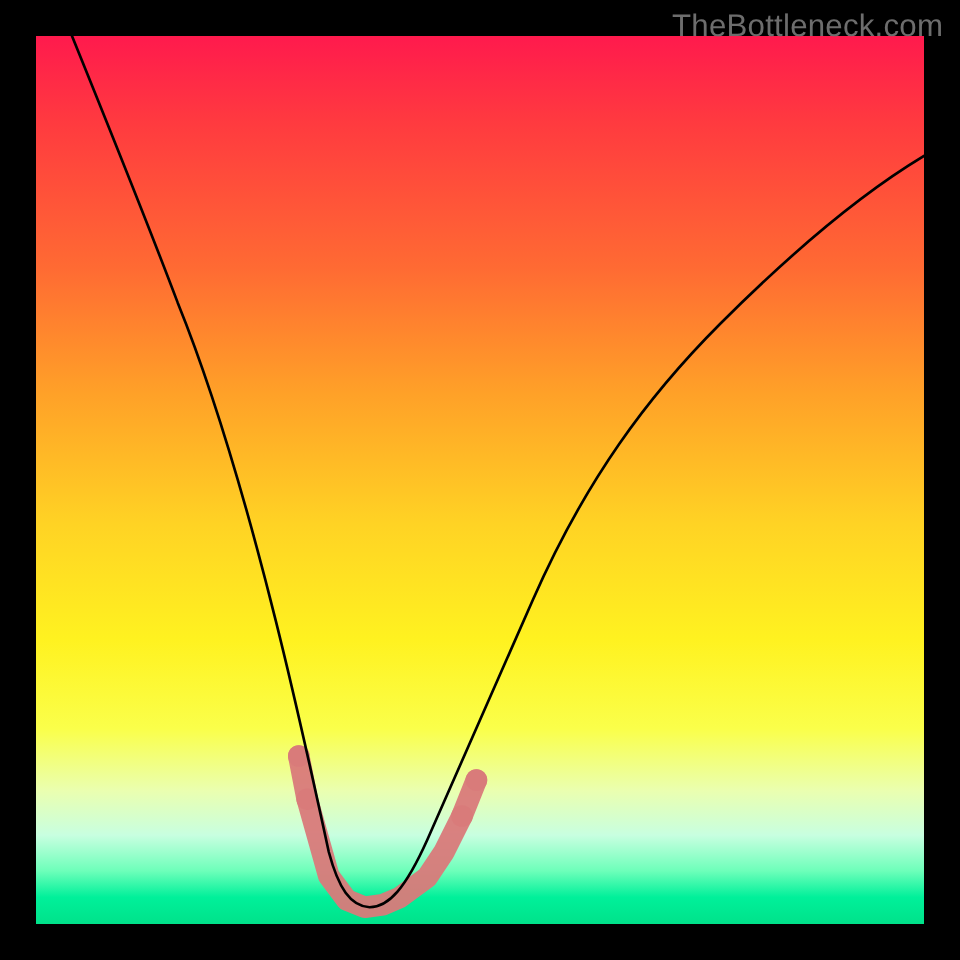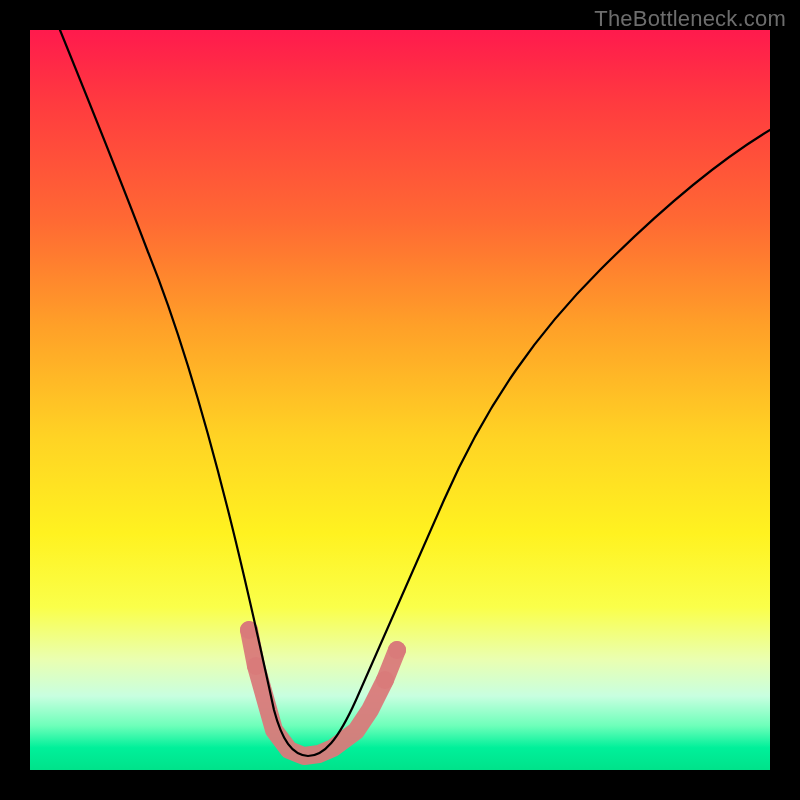--- a/index.html
+++ b/index.html
@@ -38,21 +38,21 @@
       #6effba 94%,
       #00f09a 97%,
       #00e28a 100%
     );
   }
   .watermark {
     position: absolute;
     top: 6px;
     right: 14px;
     color: #6d6d6d;
-    font-size: 22px;
+    font-size: 26px;
     font-weight: 500;
     letter-spacing: 0.2px;
     user-select: none;
   }
   svg.curve {
     position: absolute;
     left: 0;
     top: 0;
     width: 740px;
     height: 740px;

